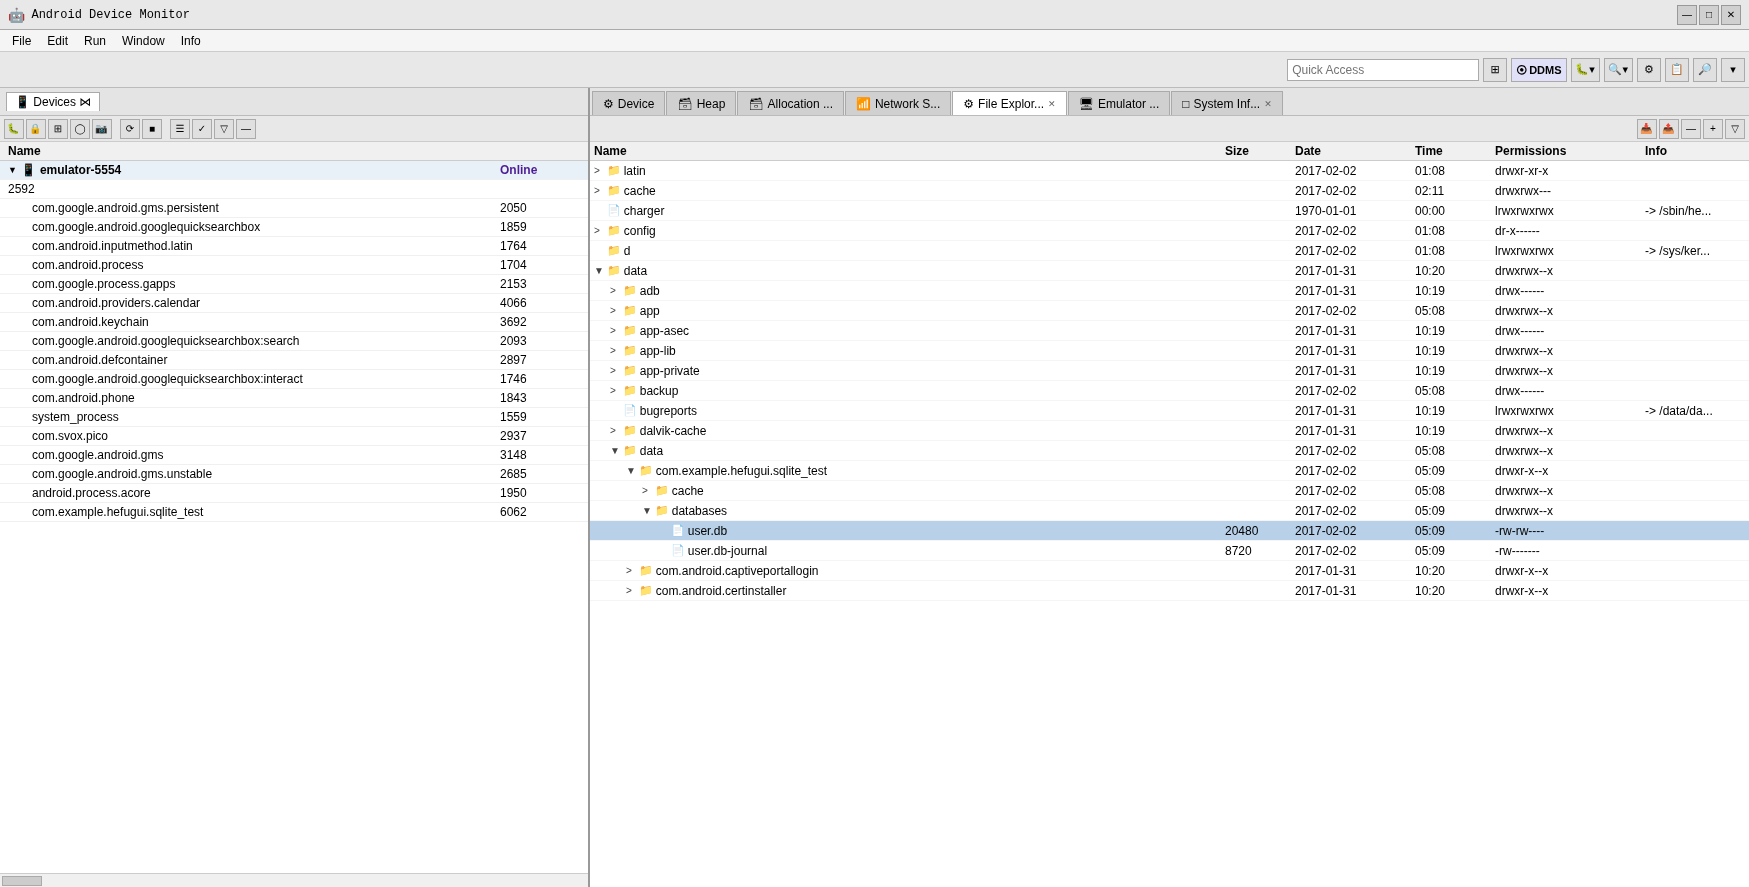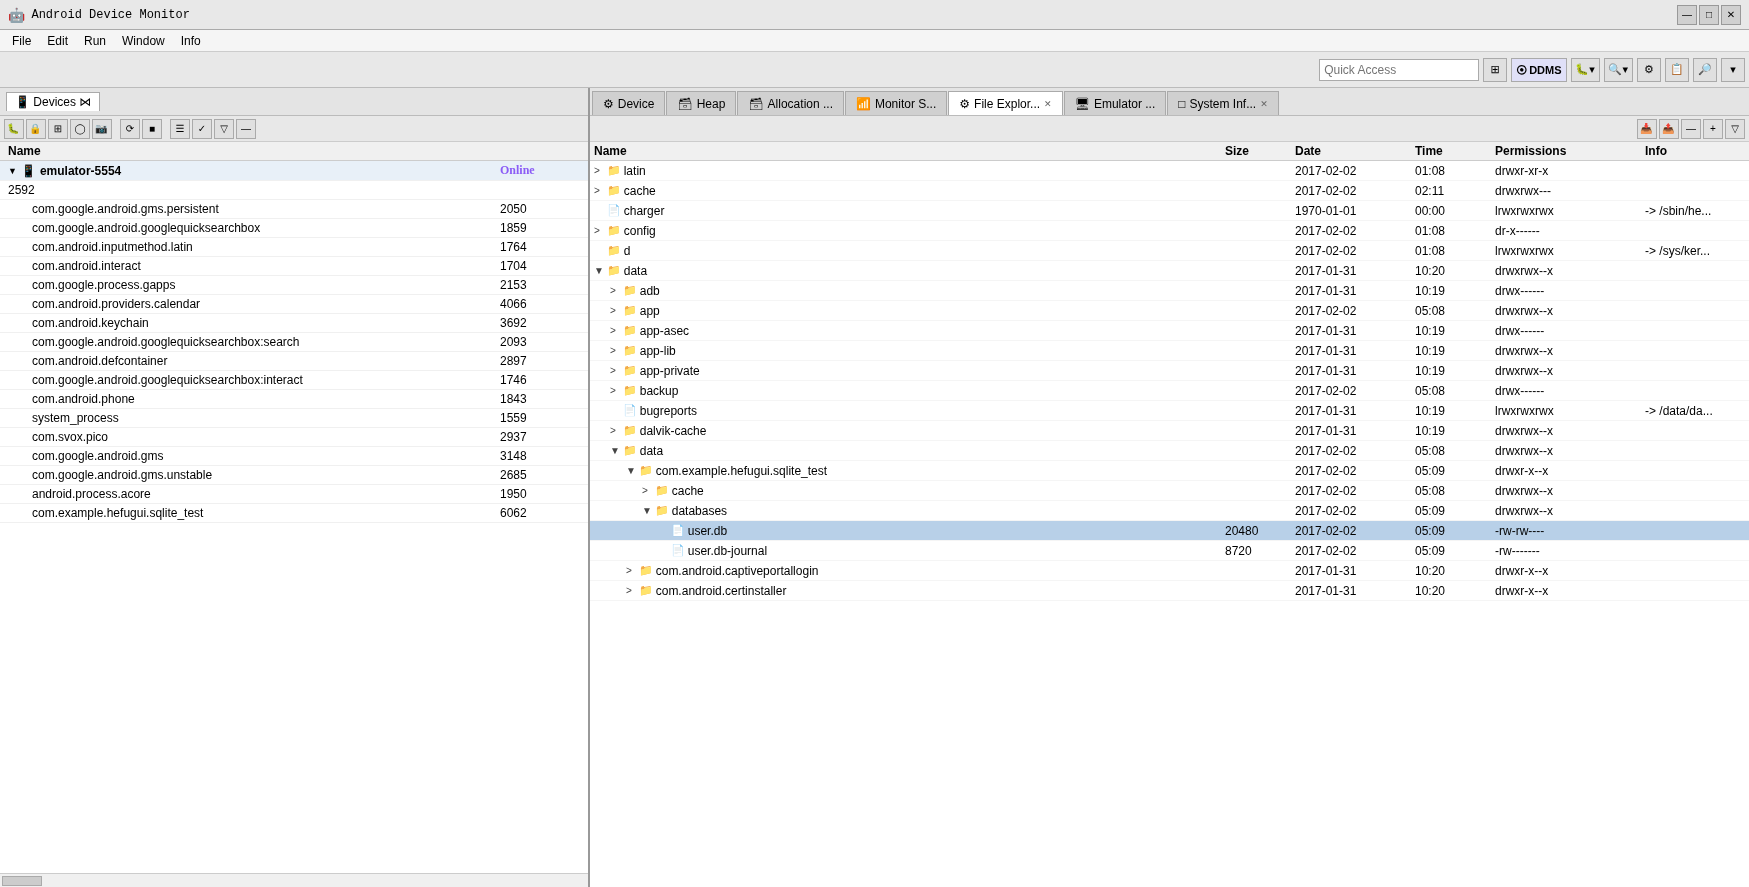--- a/index.html
+++ b/index.html
@@ -70,21 +70,21 @@
       gap: 2px;
     }
     .toolbar-right {
       margin-left: auto;
       display: flex;
       align-items: center;
       gap: 4px;
     }
     .quick-access-input {
       height: 22px;
-      width: 160px;
+      width: 192px;
       border: 1px solid #aaa;
       padding: 2px 4px;
       font-size: 12px;
       background: white;
     }
     .toolbar-btn {
       height: 24px;
       min-width: 24px;
       background: #e0e0e0;
       border: 1px solid #aaa;
@@ -177,21 +177,21 @@
     .device-emulator {
       font-weight: bold;
       background: #e8f0f8;
     }
     .device-name-cell {
       display: flex;
       align-items: center;
       gap: 4px;
     }
     .indent-1 { padding-left: 24px; }
-    .status-online { color: #8b5cf6; font-weight: bold; font-family: Liberation Serif, serif; }
+    .status-online { color: #4c1d95; font-weight: bold; }
     .scrollbar-bottom {
       height: 14px;
       background: #f0f0f0;
       border-top: 1px solid #ccc;
       display: flex;
       align-items: center;
     }
     .right-panel {
       flex: 1;
       display: flex;
@@ -378,21 +378,21 @@
         <span>1859</span>
       </div>
       <div class="device-row">
         <div class="device-name-cell indent-1">
           <span>com.android.inputmethod.latin</span>
         </div>
         <span>1764</span>
       </div>
       <div class="device-row">
         <div class="device-name-cell indent-1">
-          <span>com.android.interact</span>
+          <span>com.android.process</span>
         </div>
         <span>1704</span>
       </div>
       <div class="device-row">
         <div class="device-name-cell indent-1">
           <span>com.google.process.gapps</span>
         </div>
         <span>2153</span>
       </div>
       <div class="device-row">
@@ -482,21 +482,21 @@
       <div class="tab">
         <span>🗃</span>
         <span>Heap</span>
       </div>
       <div class="tab">
         <span>🗃</span>
         <span>Allocation ...</span>
       </div>
       <div class="tab">
         <span>📶</span>
-        <span>Monitor S...</span>
+        <span>Network S...</span>
       </div>
       <div class="tab active">
         <span>⚙</span>
         <span>File Explor...</span>
         <span class="tab-close">✕</span>
       </div>
       <div class="tab">
         <span>🖥</span>
         <span>Emulator ...</span>
       </div>

